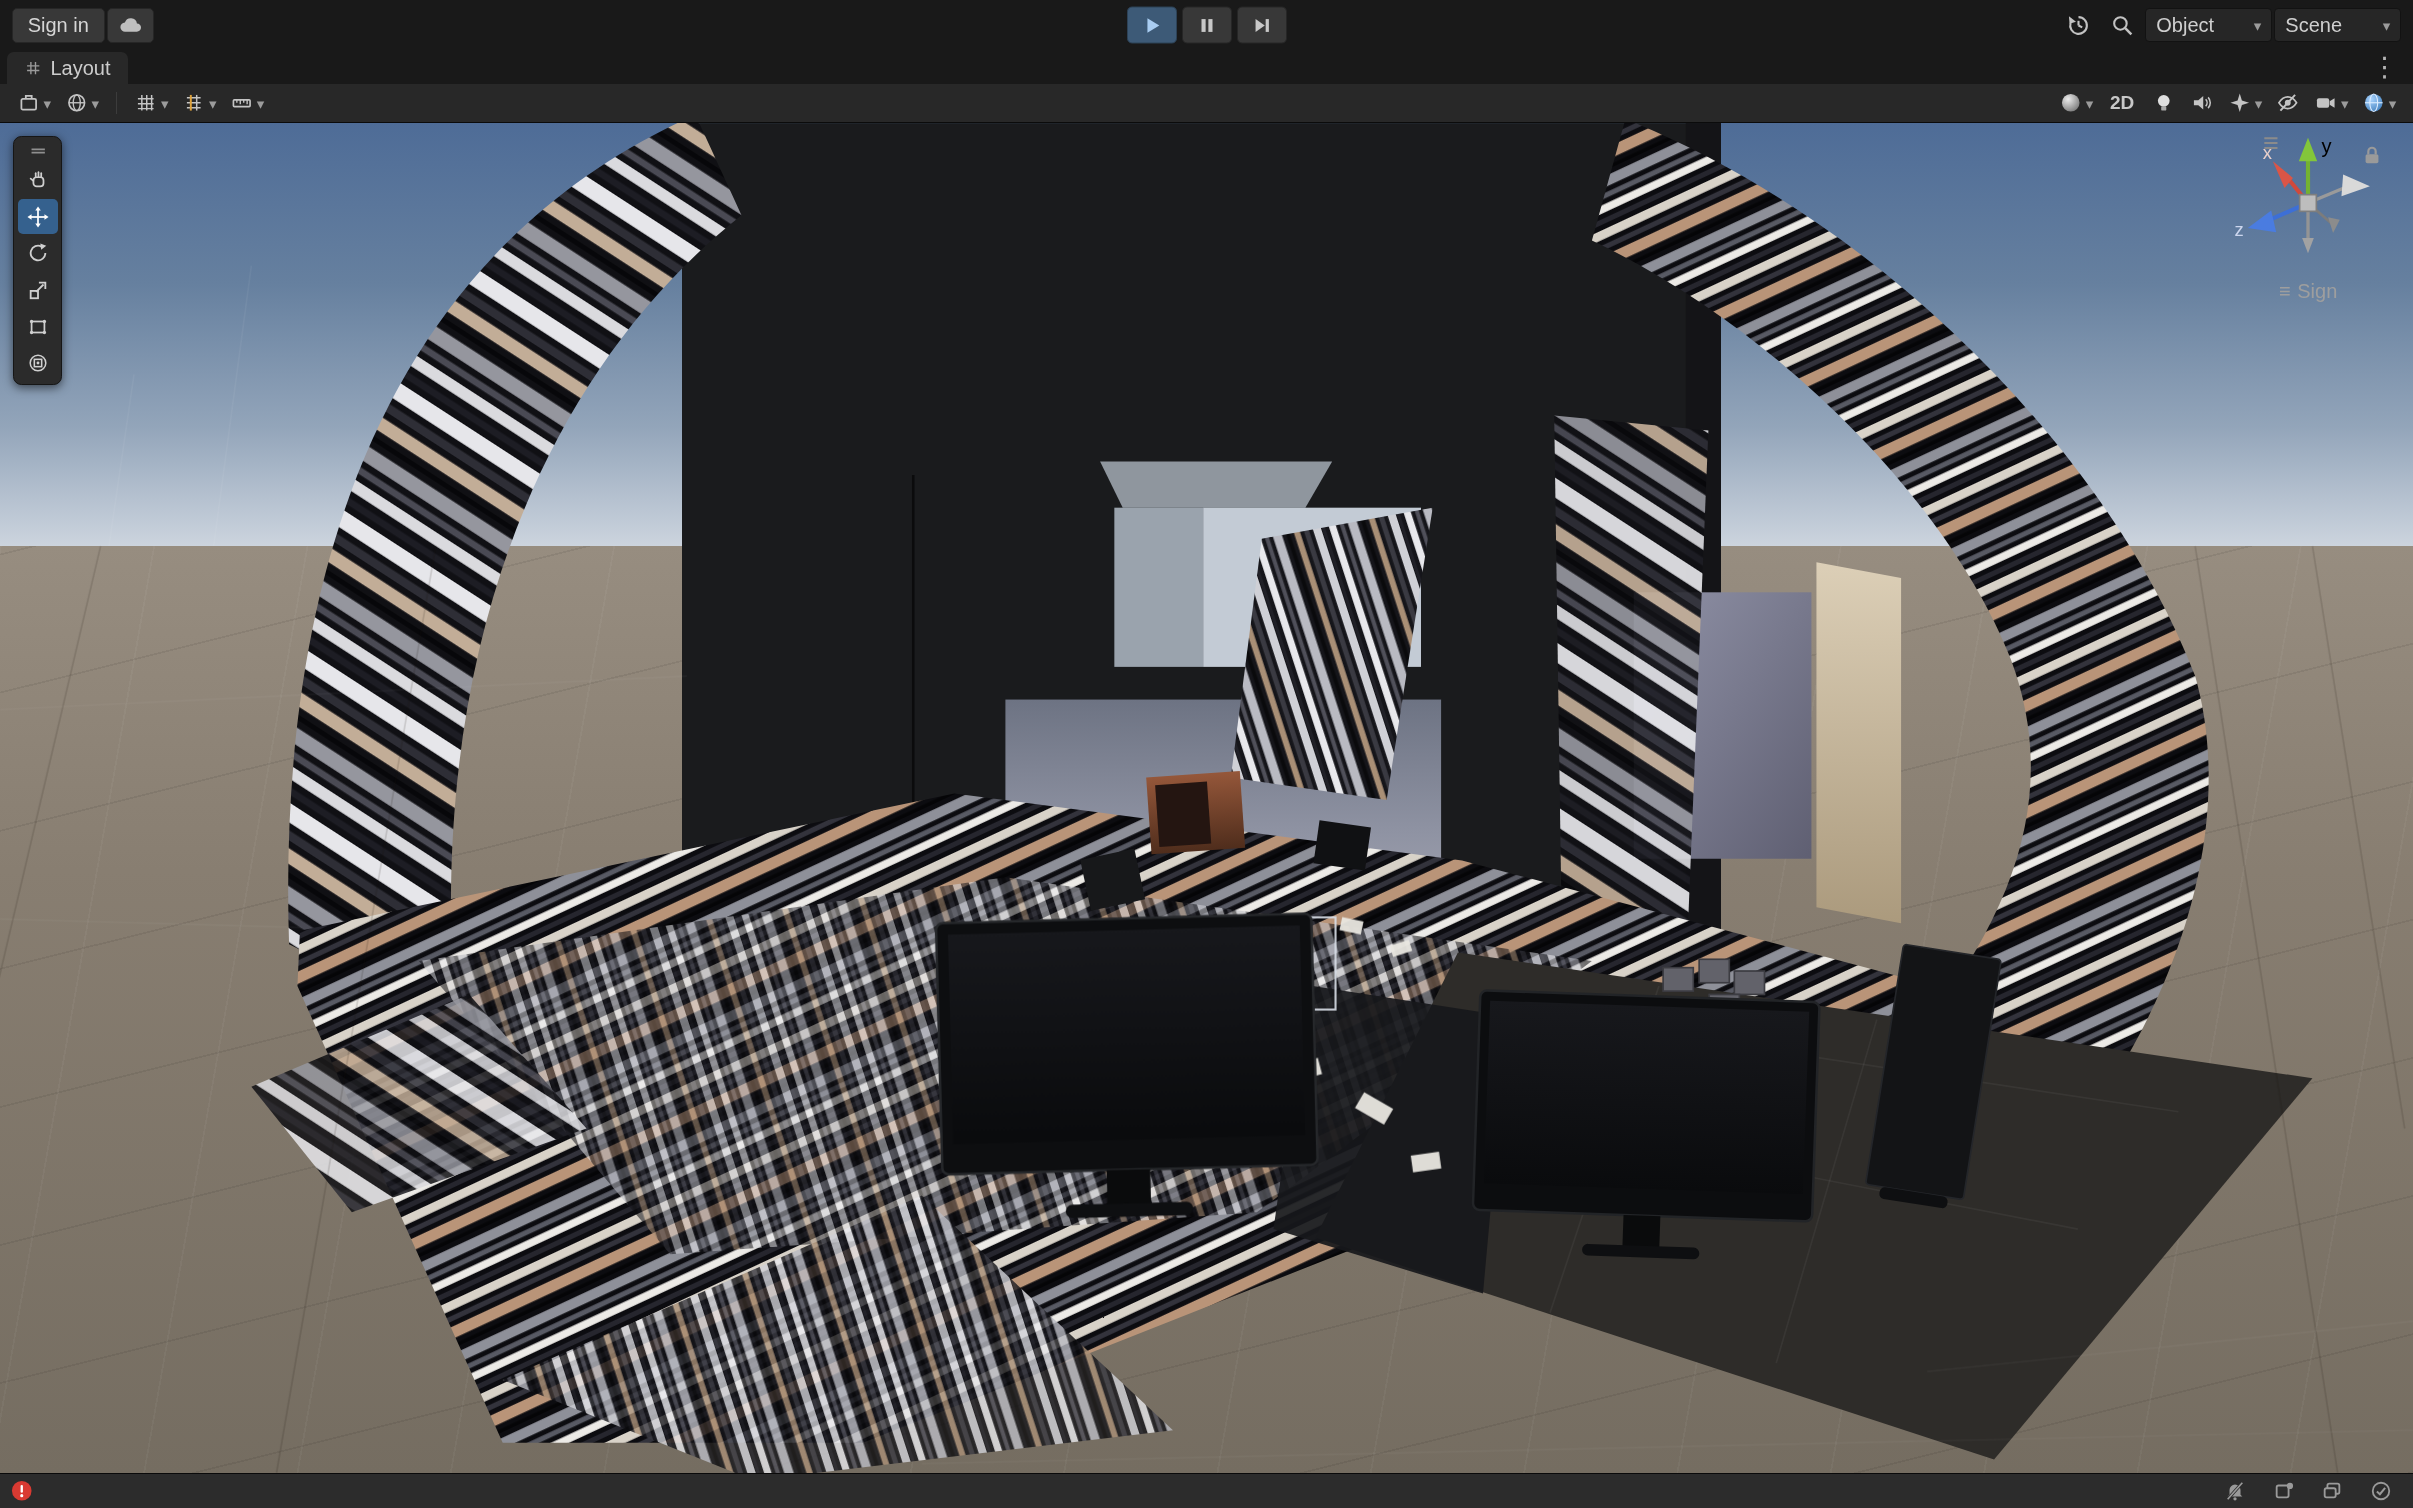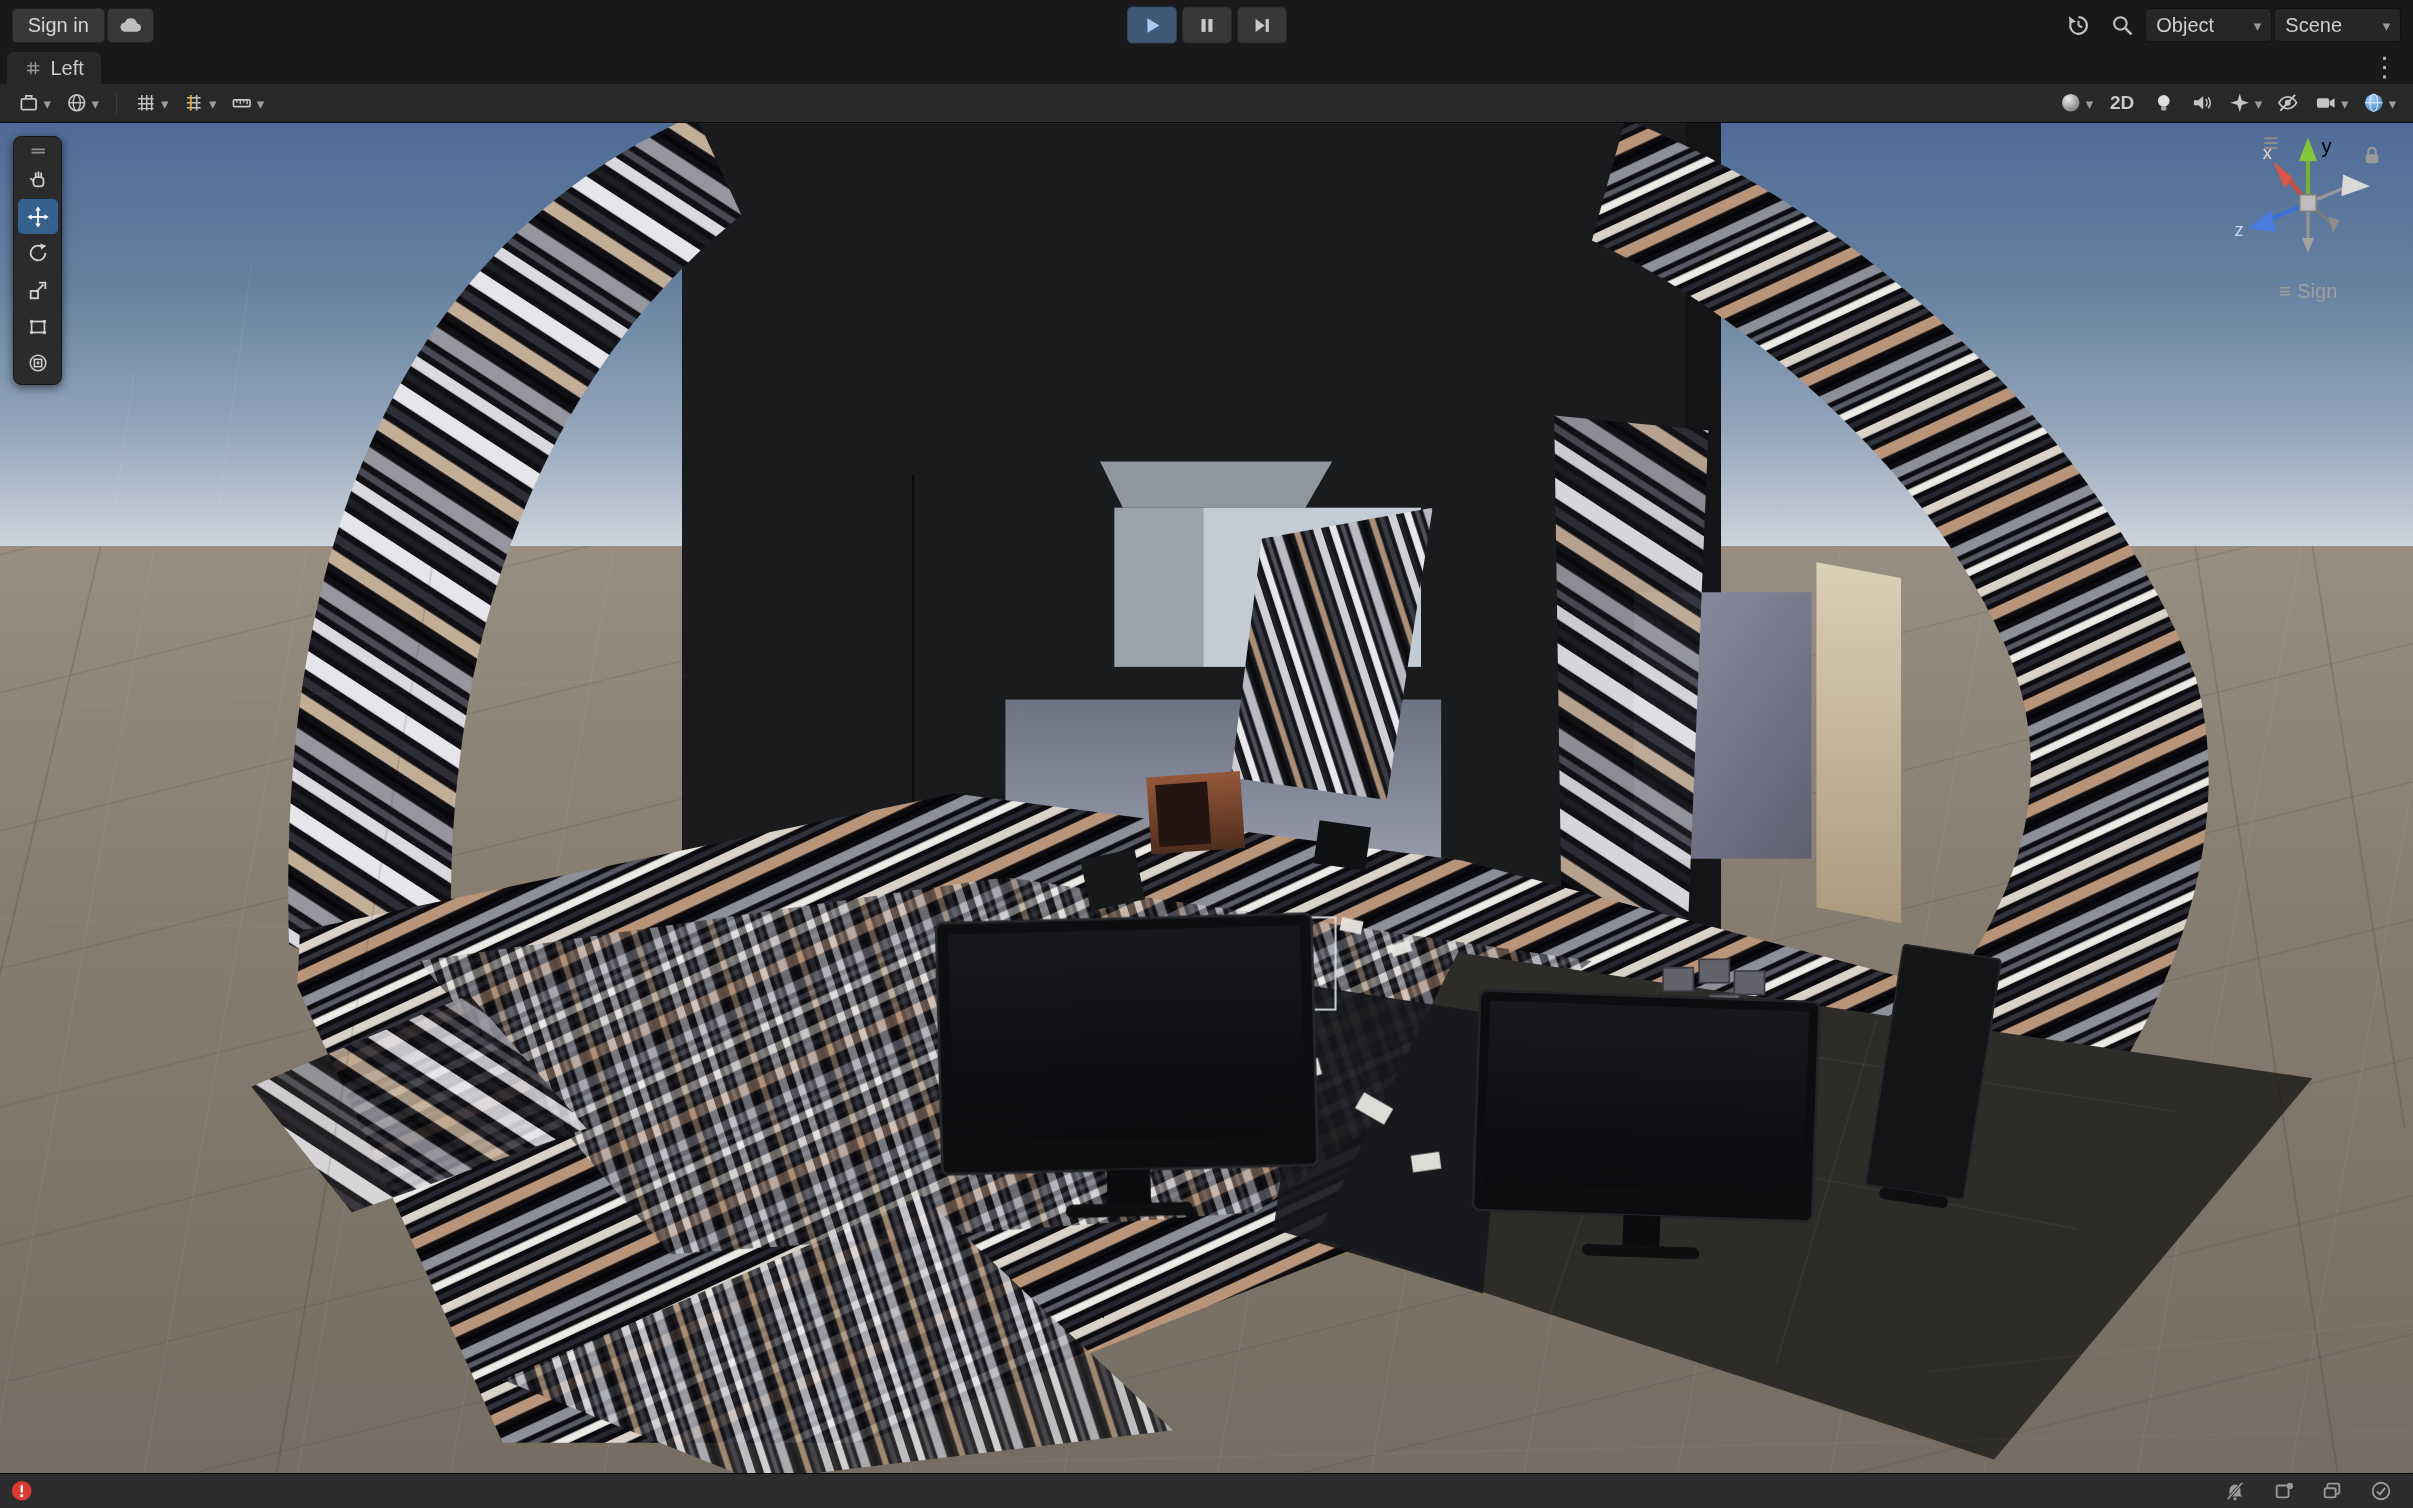--- a/index.html
+++ b/index.html
@@ -118,21 +118,21 @@
         <span class="caret">▾</span>
       </div>
     </div>
   </div>
 
   <div class="tabbar">
     <div class="tab">
       <svg width="18.4" height="18.4" viewBox="0 0 24 24">
         <path d="M4 9h16M4 15h16M9 4v16M15 4v16" stroke="#9a9a9a" stroke-width="1.8" fill="none"></path>
       </svg>
-      <span>Left</span>
+      <span>Layout</span>
     </div>
     <div class="kebab">⋮</div>
   </div>
 
   <div class="scenebar">
     <div class="group">
       <button class="tbtn">
         <svg width="23.5" height="23.5" viewBox="0 0 24 24">
           <rect x="4.5" y="8" width="15" height="11" rx="1.5" fill="none" stroke="#c4c4c4" stroke-width="1.8"></rect>
           <path d="M9 8V5h6v3" fill="none" stroke="#c4c4c4" stroke-width="1.8"></path>

